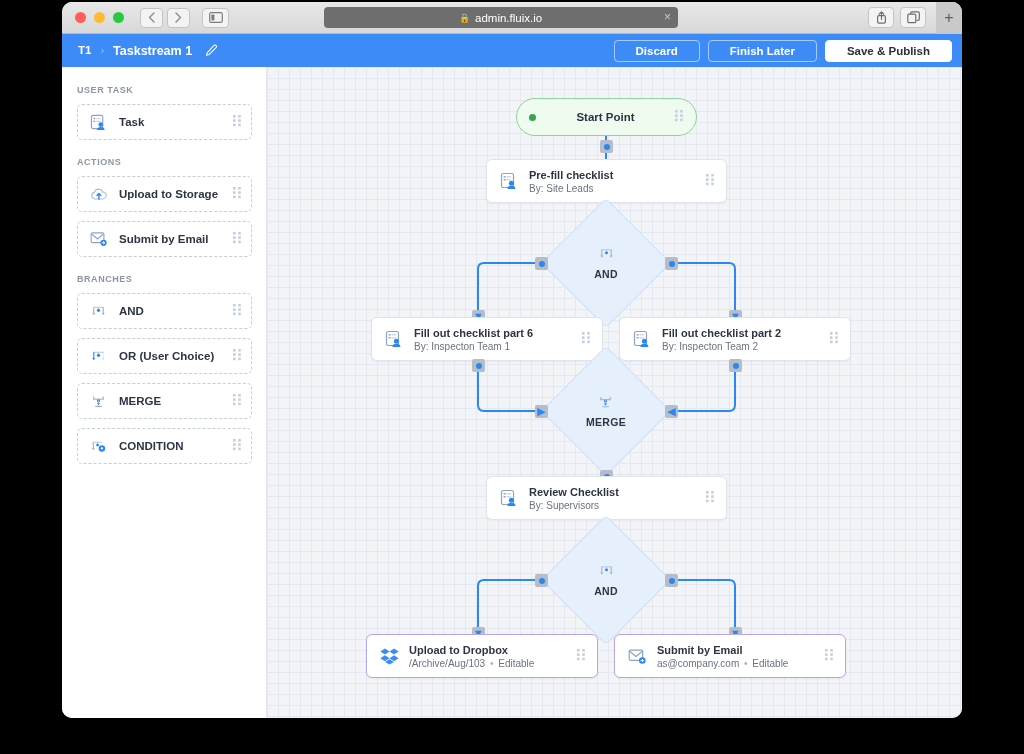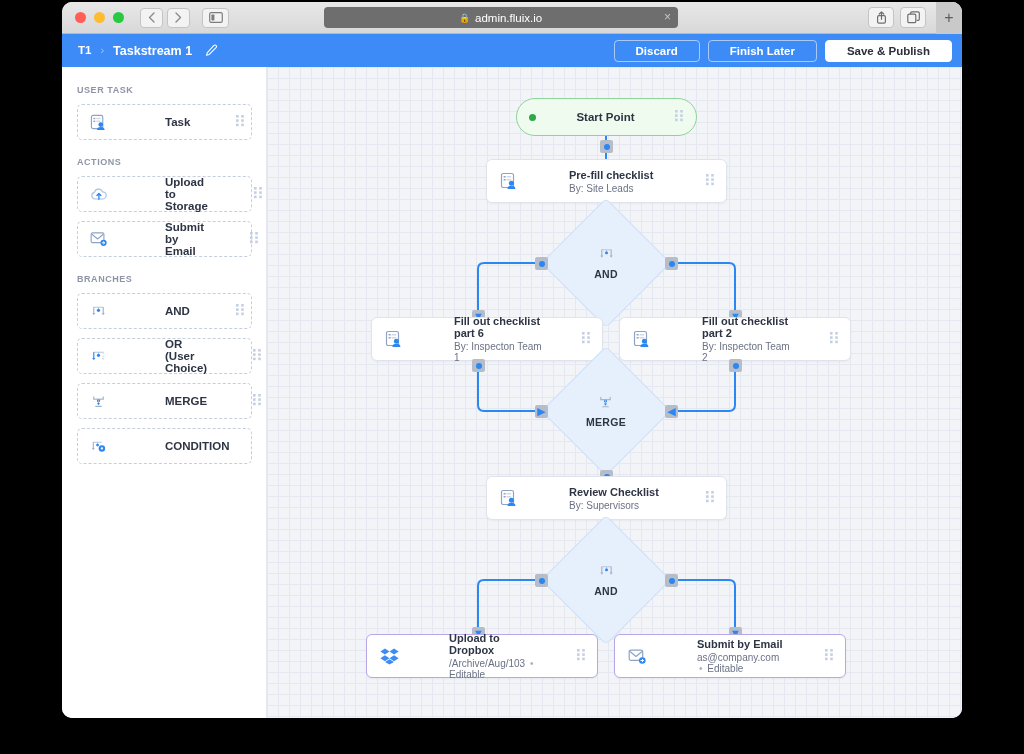--- a/index.html
+++ b/index.html
@@ -124,21 +124,20 @@
   }
   .group { margin-bottom: 17px; }
   .palette-item {
     height: 36px;
     border: 1px dashed #c6cedd;
     border-radius: 5px;
     display: flex; align-items: center;
     padding: 0 9px 0 11px;
     margin-bottom: 9px;
     background: #fff;
-    gap: 46px;
   }
   .palette-item .picon { width: 19px; height: 19px; flex: 0 0 19px; display:flex; align-items:center; justify-content:center; }
   .palette-item .plabel {
     margin-left: 11px;
     font-size: 11.5px; font-weight: bold; color: #2d3444;
   }
   .grip { margin-left: auto; }
 
   
   #canvas {
@@ -168,21 +167,20 @@
     font-size: 11.5px; font-weight: bold; color: #2d3444;
   }
 
   .node.card {
     background: #fff;
     border: 1px solid #dfe4ec;
     border-radius: 6px;
     display: flex; align-items: center;
     padding: 0 11px 0 12px;
     box-shadow: 0 1px 2px rgba(30,40,70,0.05);
-    gap: 40px;
   }
   .node.card.action { border: 1.3px solid #b8a7e8; }
   .node.card .nicon { width: 20px; height: 20px; flex: 0 0 20px; display:flex;align-items:center;justify-content:center; }
   .node.card .ntext { margin-left: 10px; display: flex; flex-direction: column; gap: 2px; }
   .node.card .ntitle { font-size: 11px; font-weight: bold; color: #2d3444; }
   .node.card .nsub { font-size: 10px; color: #6a7284; }
   .node.card .nsub .sepdot { color: #aab0bd; padding: 0 2px; }
 
   .node.diamond {
     width: 92px; height: 92px;

